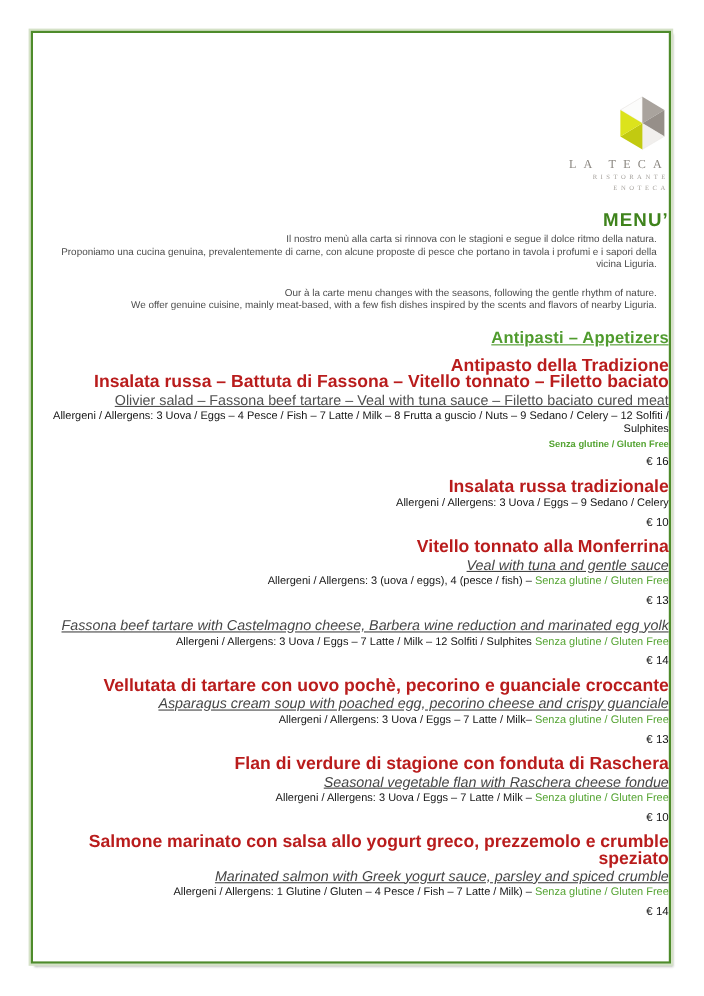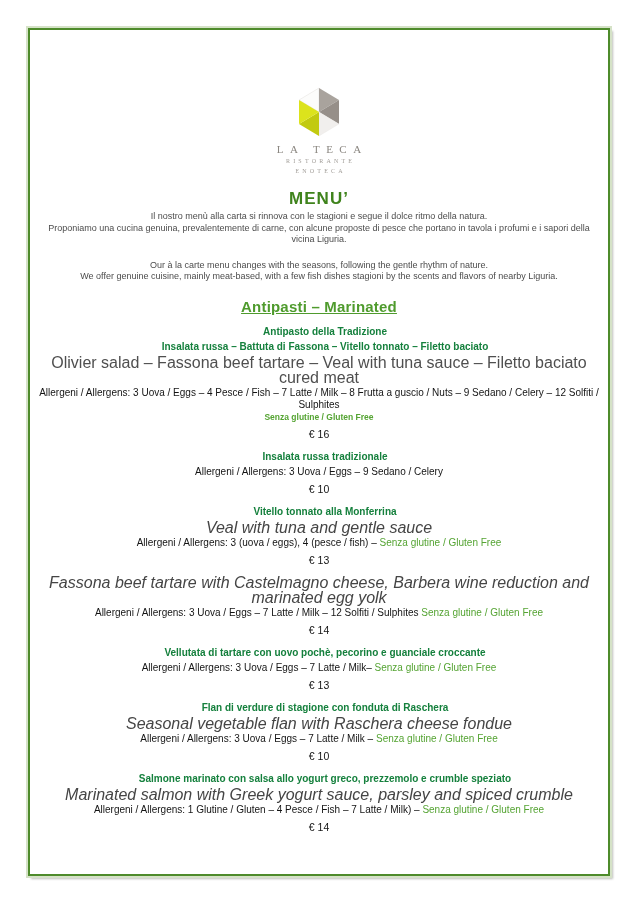--- a/index.html
+++ b/index.html
@@ -8,21 +8,21 @@
     font-family:"Liberation Sans", sans-serif;
     -webkit-font-smoothing:antialiased;
   }
   .frame {
     position:absolute; left:28px; top:28px; width:582px; height:848px;
     box-sizing:border-box;
     border:2.5px solid #4e8b2b;
     box-shadow: 0 0 0 2px #d5e2c7, 3px 3px 2px rgba(110,116,104,0.45);
     background:#ffffff;
   }
-  .content { position:absolute; inset:0; text-align:center; overflow:hidden; }
+  .content { position:absolute; inset:0; text-align:right; overflow:hidden; }
   [data-bind]:empty { display:none; }
 
   .logo-wrap { margin-top:57px; }
   .logo-wrap svg { display:inline-block; }
   .brand {
     margin-top:2px; font-family:"Liberation Serif", serif;
     font-size:11px; letter-spacing:6.5px; color:#8b8781; text-indent:6.5px;
   }
   .brand-sub {
     margin-top:2px; font-family:"Liberation Serif", serif;
@@ -34,22 +34,22 @@
   .intro {
     width:556px; margin:2px auto 0 auto;
     font-size:9px; line-height:11.5px; color:#4c4c4c;
   }
   .intro.en { margin-top:14px; }
   .section-title {
     margin-top:15px; font-size:15px; font-weight:700; color:#4f9b2d;
     text-decoration:underline; letter-spacing:0.2px;
   }
   .dish { margin-top:9px; }
-  .dish-title { font-size:10px; font-weight:700; color:#15803d; line-height:15px;padding-left:12px; }
-  .dish-sub { font-size:16px; color:#4f4f4f; line-height:15px; margin-top:1px; }
+  .dish-title { font-size:16px; font-weight:700; color:#b91c1c; line-height:15px;padding-left:12px; }
+  .dish-sub { font-size:13px; color:#4f4f4f; line-height:15px; margin-top:1px;text-decoration:underline; }
   .dish-sub.italic { font-style:italic; color:#454545; }
   .allerg {
     font-size:10px; font-weight:400; color:#141414; line-height:12px; margin-top:2px;
   }
   .green { color:#55a433; }
   .gf-line { font-size:8.5px; font-weight:700; line-height:12px; }
   .price { font-size:10.5px; font-weight:400; color:#141414; line-height:12px; margin-top:5px; }
 </style>
 </head>
 <body>
@@ -73,24 +73,24 @@
 
     <div class="menu-title" data-bind="menu_title">MENU’</div>
 
     <div class="intro it">
       <div data-bind="intro.it1">Il nostro menù alla carta si rinnova con le stagioni e segue il dolce ritmo della natura.</div>
       <div data-bind="intro.it2">Proponiamo una cucina genuina, prevalentemente di carne, con alcune proposte di pesce che portano in tavola i profumi e i sapori della vicina Liguria.</div>
     </div>
 
     <div class="intro en">
       <div data-bind="intro.en1">Our à la carte menu changes with the seasons, following the gentle rhythm of nature.</div>
-      <div data-bind="intro.en2">We offer genuine cuisine, mainly meat-based, with a few fish dishes stagioni by the scents and flavors of nearby Liguria.</div>
+      <div data-bind="intro.en2">We offer genuine cuisine, mainly meat-based, with a few fish dishes inspired by the scents and flavors of nearby Liguria.</div>
     </div>
 
-    <div class="section-title" data-bind="section.title">Antipasti – Marinated</div>
+    <div class="section-title" data-bind="section.title">Antipasti – Appetizers</div>
 
     <div class="dish">
       <div class="dish-title" data-bind="dishes.0.title">Antipasto della Tradizione</div>
       <div class="dish-title" data-bind="dishes.0.title2">Insalata russa – Battuta di Fassona – Vitello tonnato – Filetto baciato</div>
       <div class="dish-sub" data-bind="dishes.0.subtitle">Olivier salad – Fassona beef tartare – Veal with tuna sauce – Filetto baciato cured meat</div>
       <div class="allerg"><span data-bind="dishes.0.allergens">Allergeni / Allergens: 3 Uova / Eggs – 4 Pesce / Fish – 7 Latte / Milk – 8 Frutta a guscio / Nuts – 9 Sedano / Celery – 12 Solfiti / Sulphites</span> </div>
       <div class="gf-line green" data-bind="dishes.0.gluten_line">Senza glutine / Gluten Free</div>
       <div class="price" data-bind="dishes.0.price">€ 16</div>
     </div>
 
@@ -115,20 +115,21 @@
 
       <div class="dish-sub italic" data-bind="dishes.3.subtitle">Fassona beef tartare with Castelmagno cheese, Barbera wine reduction and marinated egg yolk</div>
       <div class="allerg"><span data-bind="dishes.3.allergens">Allergeni / Allergens: 3 Uova / Eggs – 7 Latte / Milk – 12 Solfiti / Sulphites</span> <span class="green" data-bind="dishes.3.allergens_gf">Senza glutine / Gluten Free</span></div>
 
       <div class="price" data-bind="dishes.3.price">€ 14</div>
     </div>
 
     <div class="dish">
       <div class="dish-title" data-bind="dishes.4.title">Vellutata di tartare con uovo pochè, pecorino e guanciale croccante</div>
 
+      <div class="dish-sub italic" data-bind="dishes.4.subtitle">Asparagus cream soup with poached egg, pecorino cheese and crispy guanciale</div>
       <div class="allerg"><span data-bind="dishes.4.allergens">Allergeni / Allergens: 3 Uova / Eggs – 7 Latte / Milk–</span> <span class="green" data-bind="dishes.4.allergens_gf">Senza glutine / Gluten Free</span></div>
 
       <div class="price" data-bind="dishes.4.price">€ 13</div>
     </div>
 
     <div class="dish">
       <div class="dish-title" data-bind="dishes.5.title">Flan di verdure di stagione con fonduta di Raschera</div>
 
       <div class="dish-sub italic" data-bind="dishes.5.subtitle">Seasonal vegetable flan with Raschera cheese fondue</div>
       <div class="allerg"><span data-bind="dishes.5.allergens">Allergeni / Allergens: 3 Uova / Eggs – 7 Latte / Milk –</span> <span class="green" data-bind="dishes.5.allergens_gf">Senza glutine / Gluten Free</span></div>

